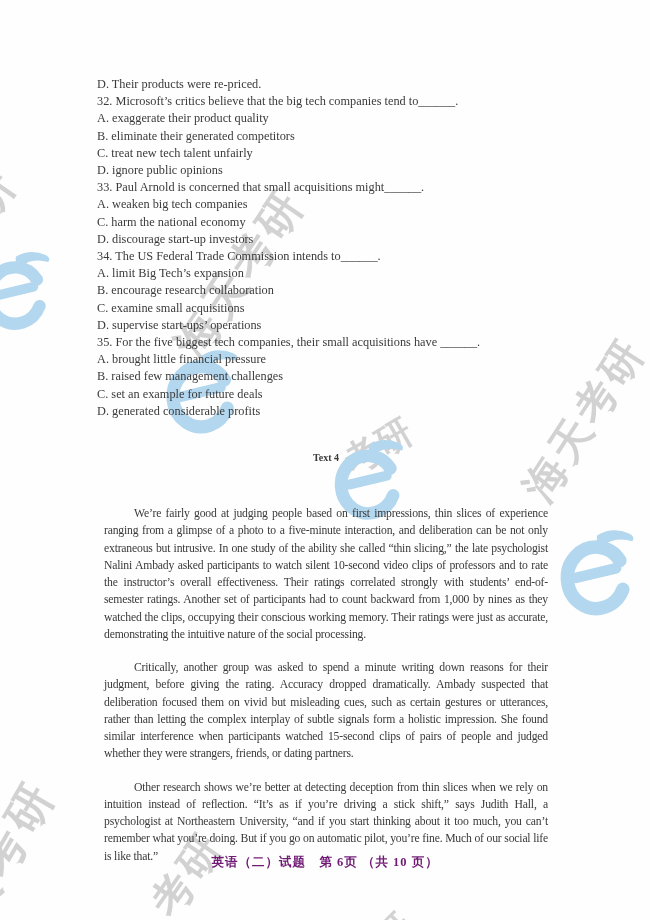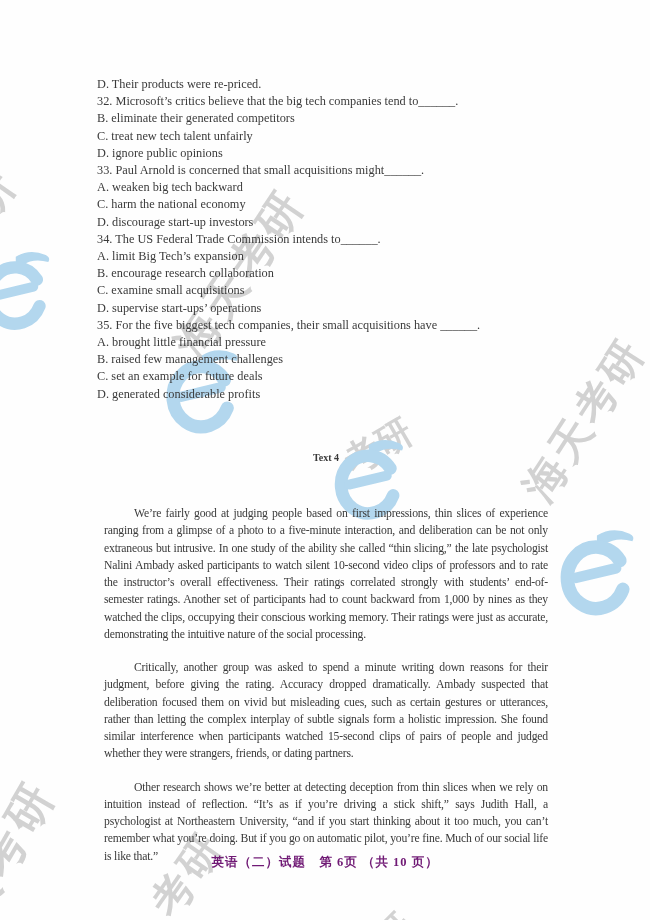--- a/index.html
+++ b/index.html
@@ -95,26 +95,27 @@
     <path d="M30 54 L72 44" stroke="#b3d7ee" stroke-width="11" stroke-linecap="round" fill="none"></path>
   </svg>
 </div>
 
 <div class="layer" id="content-layer">
 
   <div class="questions">
     <div class="q-line">D. Their products were re-priced.</div>
 
     <div class="q-line">32. Microsoft’s critics believe that the big tech companies tend to______.</div>
+    <div class="q-line">A. exaggerate their product quality</div>
     <div class="q-line">B. eliminate their generated competitors</div>
     <div class="q-line">C. treat new tech talent unfairly</div>
     <div class="q-line">D. ignore public opinions</div>
 
     <div class="q-line">33. Paul Arnold is concerned that small acquisitions might______.</div>
-    <div class="q-line">A. weaken big tech backward</div>
+    <div class="q-line">A. weaken big tech companies</div>
     <div class="q-line">C. harm the national economy</div>
     <div class="q-line">D. discourage start-up investors</div>
 
     <div class="q-line">34. The US Federal Trade Commission intends to______.</div>
     <div class="q-line">A. limit Big Tech’s expansion</div>
     <div class="q-line">B. encourage research collaboration</div>
     <div class="q-line">C. examine small acquisitions</div>
     <div class="q-line">D. supervise start-ups’ operations</div>
 
     <div class="q-line">35. For the five biggest tech companies, their small acquisitions have ______.</div>

